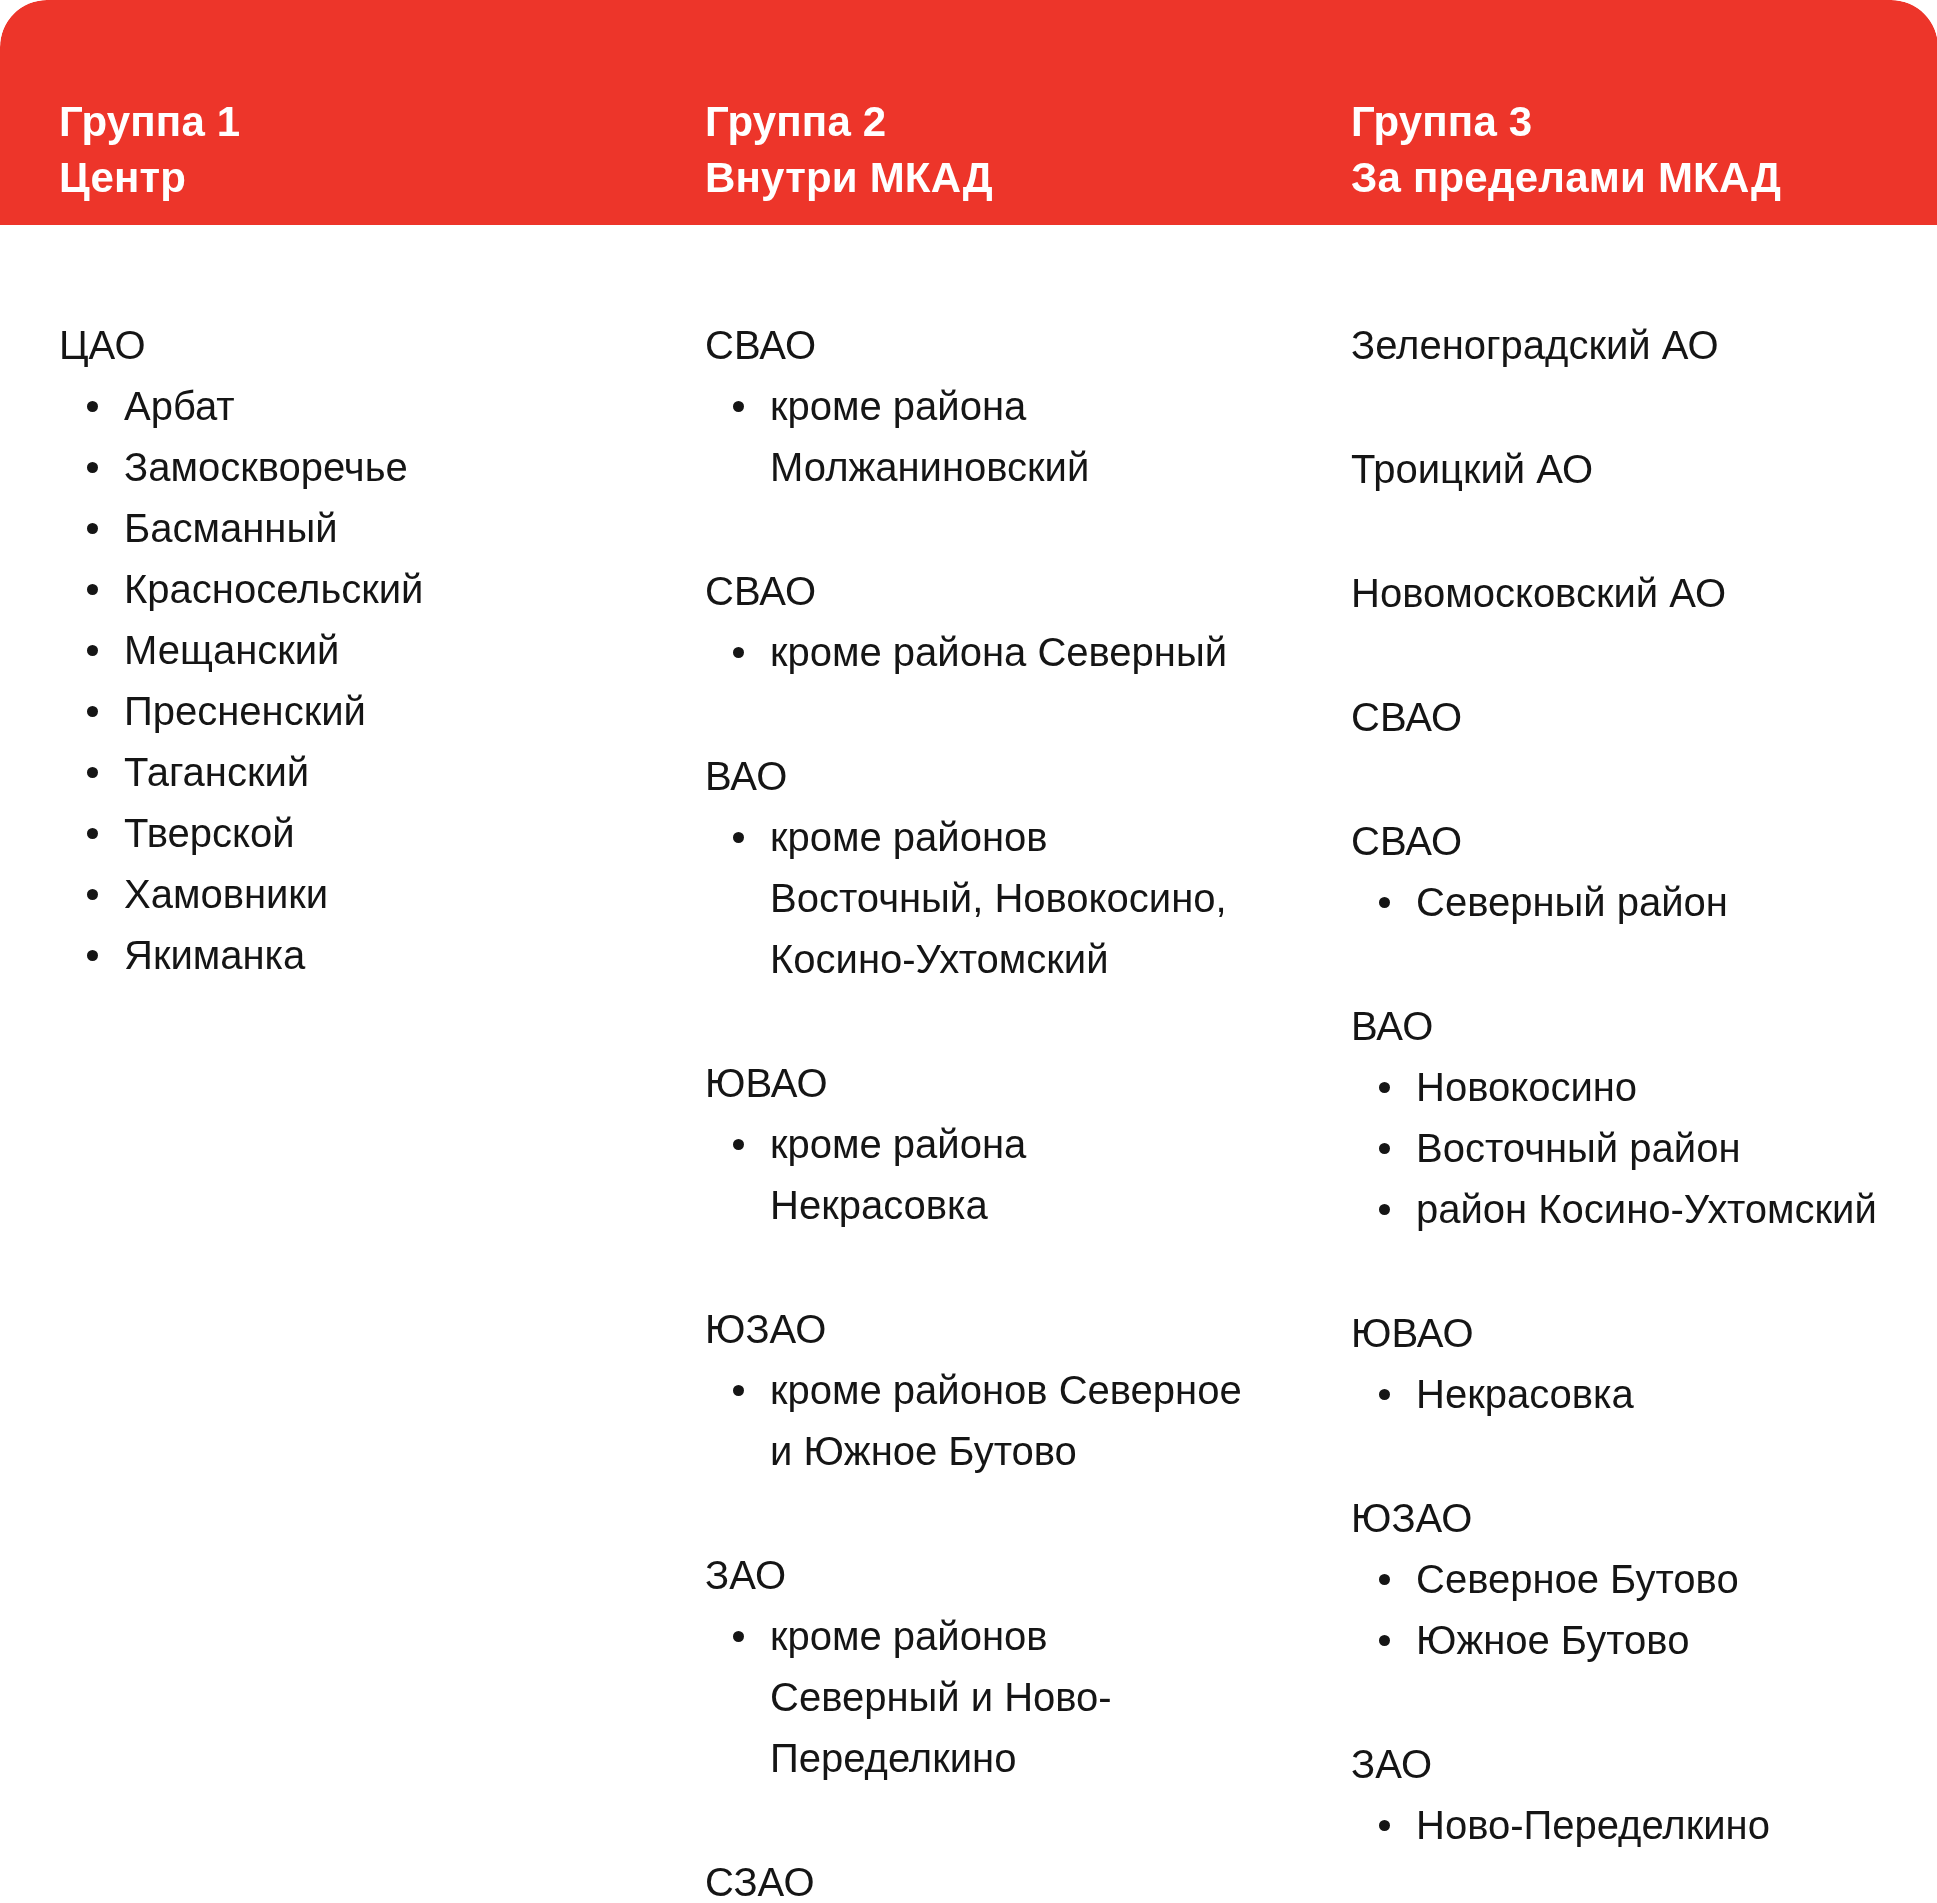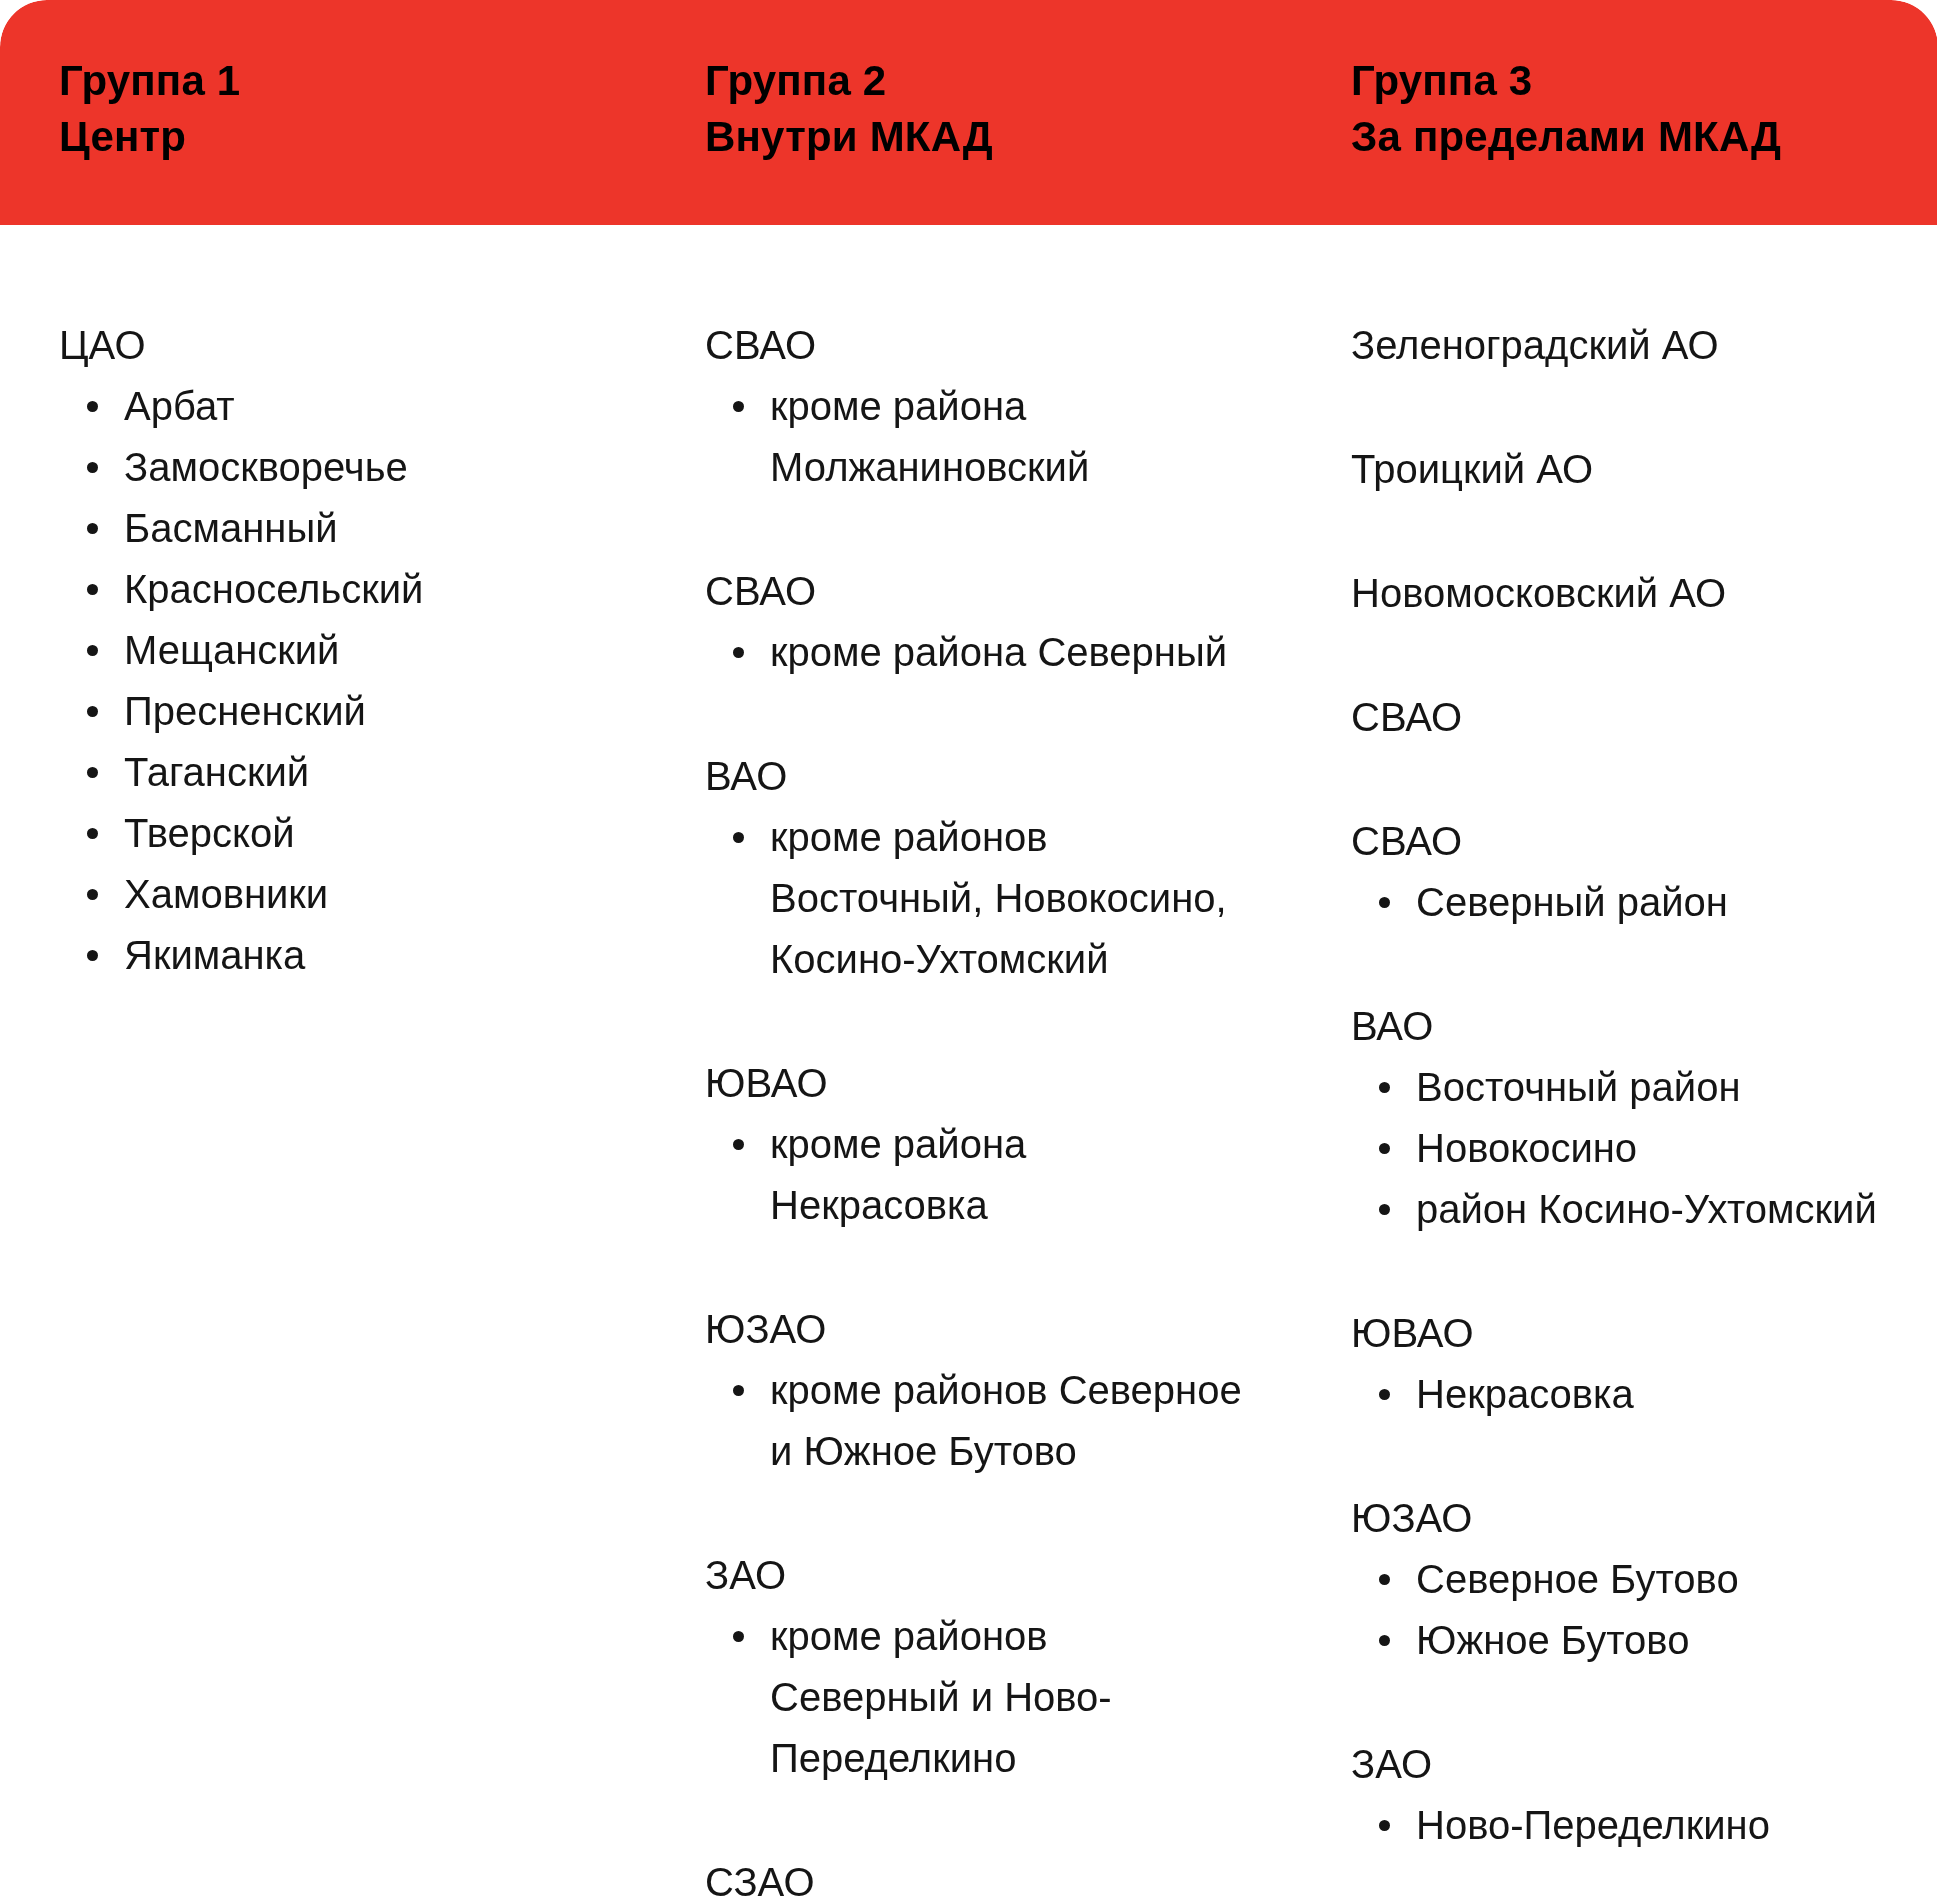--- a/index.html
+++ b/index.html
@@ -21,25 +21,26 @@
     height: 225px;
     border-radius: 47px 47px 0 0;
     display: grid;
     grid-template-columns: repeat(3, 1fr);
     box-sizing: border-box;
     padding-top: 53px;
   }
   .header-cell {
     padding-left: 59px;
     padding-right: 39px;
-    color: #000000;
+    color: #ffffff;
     font-weight: 700;
     font-size: 42px;
     line-height: 56px;
     letter-spacing: 0.2px;
+    margin-top: 41px;
   }
   .content {
     display: grid;
     grid-template-columns: repeat(3, 1fr);
     padding-top: 45px;
     box-sizing: border-box;
     color: #151515;
     font-size: 40px;
     line-height: 61px;
   }
@@ -162,22 +163,22 @@
         </div>
         <div class="group">
           <div class="group-title">СВАО</div>
           <ul class="items">
             <li>Северный район</li>
           </ul>
         </div>
         <div class="group">
           <div class="group-title">ВАО</div>
           <ul class="items">
+            <li>Новокосино</li>
             <li>Восточный район</li>
-            <li>Новокосино</li>
             <li>район Косино-Ухтомский</li>
           </ul>
         </div>
         <div class="group">
           <div class="group-title">ЮВАО</div>
           <ul class="items">
             <li>Некрасовка</li>
           </ul>
         </div>
         <div class="group">

